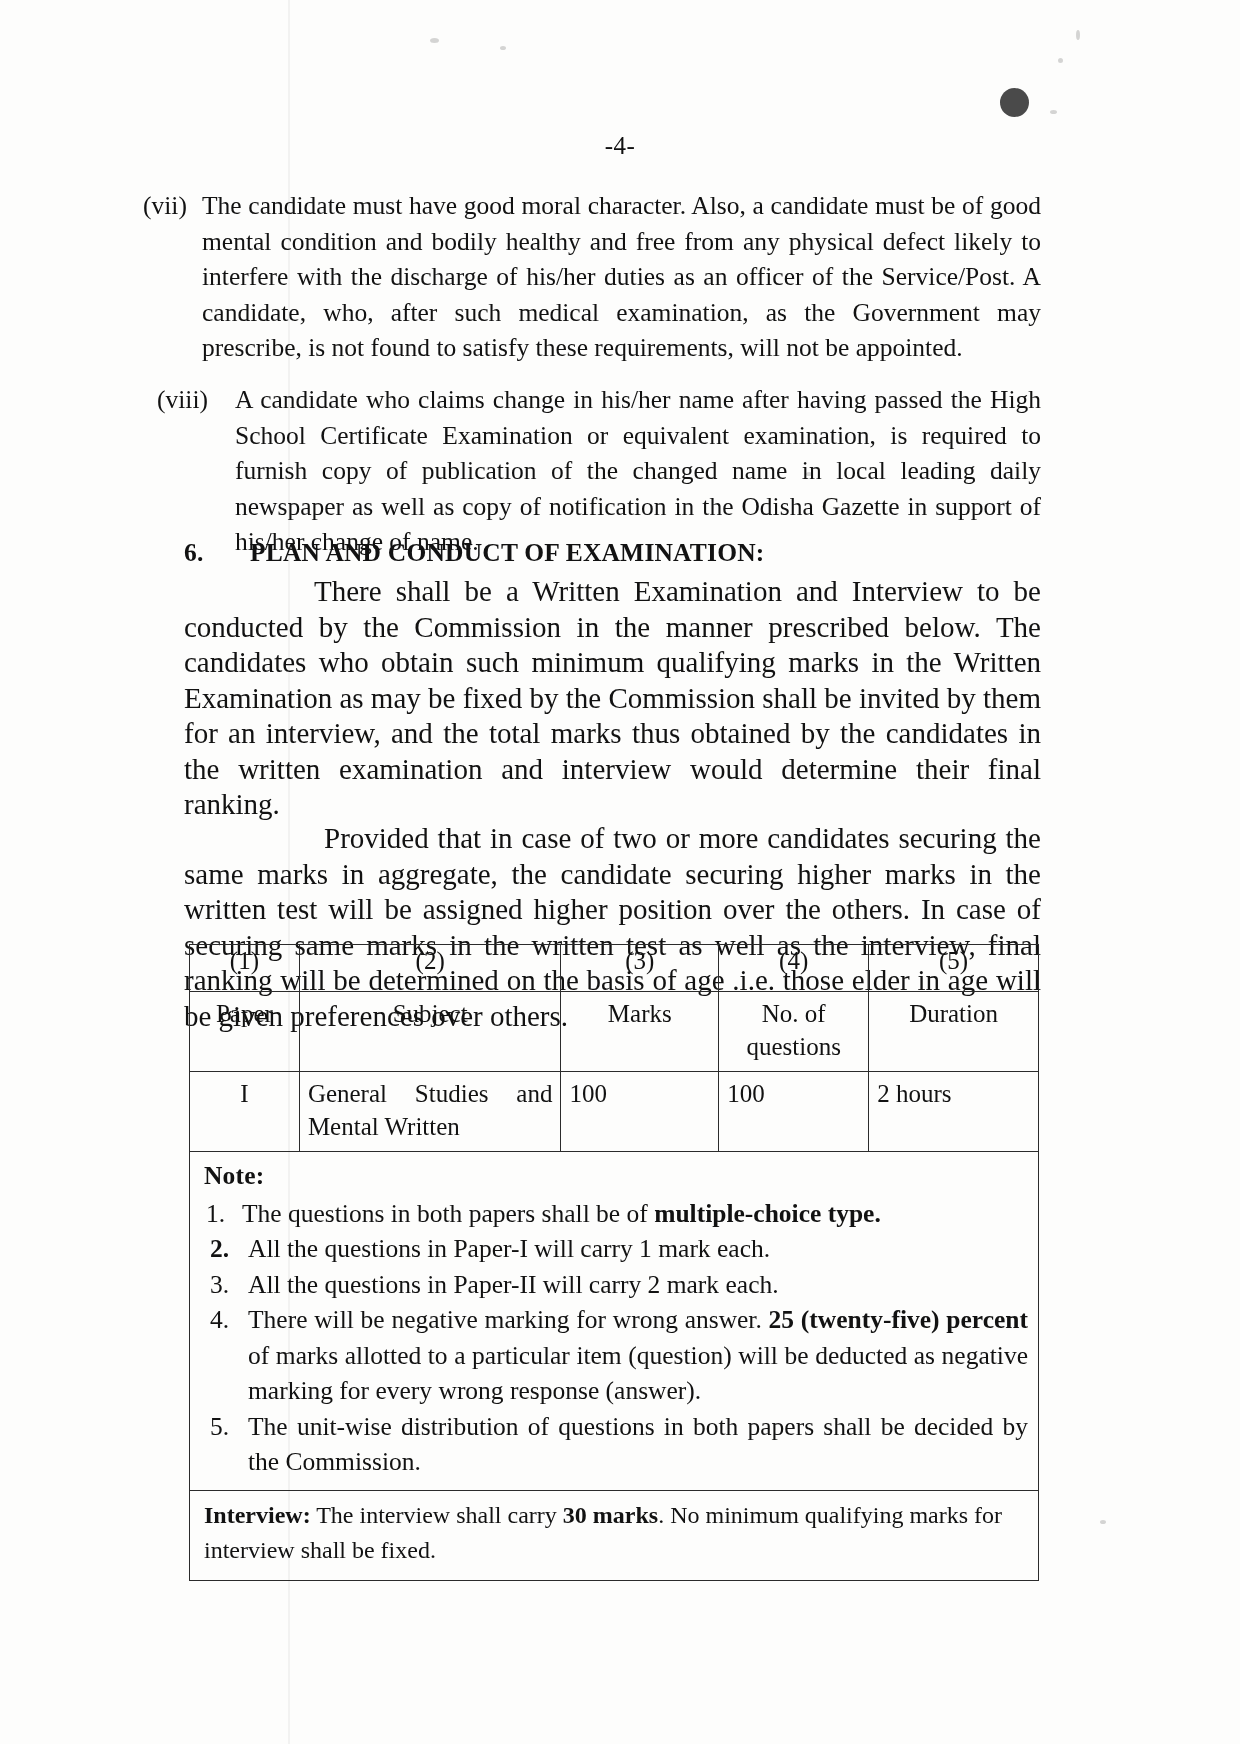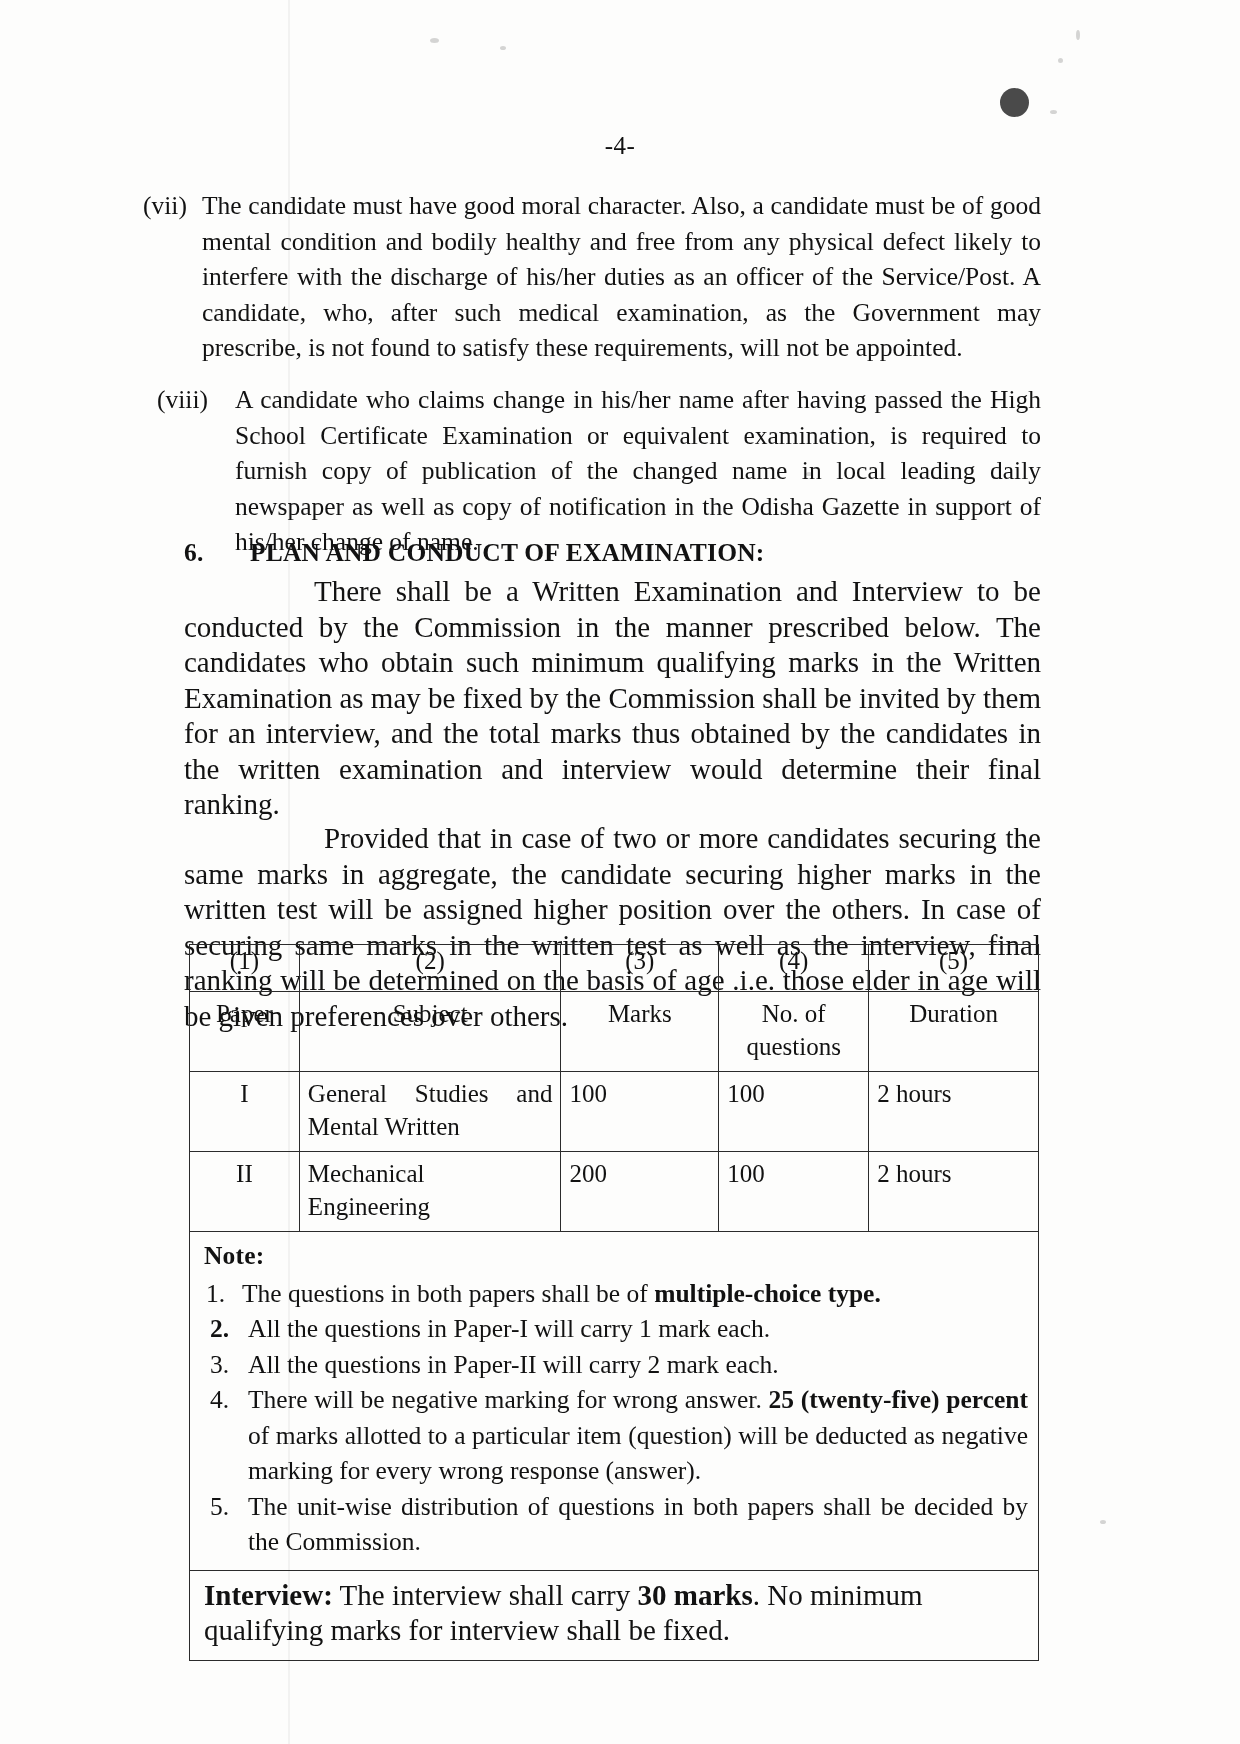--- a/index.html
+++ b/index.html
@@ -188,21 +188,21 @@
   .note-item > .n {
     position: absolute;
     left: 6px;
     top: 0;
     white-space: nowrap;
   }
   .note-item.tight > .n { left: 2px; }
   .note-item.tight { padding-left: 38px; }
   .interview-cell {
     padding: 7px 10px 11px 14px !important;
-    font-size: 29px;
+    font-size: 24px;
     line-height: 35.5px;
     text-align: left;
   }
 </style>
 </head>
 <body>
 
 <div class="page">
 
   <div class="crease"></div>
@@ -259,27 +259,20 @@
         <td style="padding-left:26px !important; padding-right:26px !important;">No. of questions</td>
         <td>Duration</td>
       </tr>
       <tr class="datarow">
         <td class="c-paper">I</td>
         <td class="c-subject">General Studies and Mental Written</td>
         <td class="c-marks">100</td>
         <td class="c-qs">100</td>
         <td class="c-dur">2 hours</td>
       </tr>
-      <tr class="datarow">
-        <td class="c-paper">II</td>
-        <td class="c-subject" style="text-align:left;">Mechanical Engineering</td>
-        <td class="c-marks">200</td>
-        <td class="c-qs">100</td>
-        <td class="c-dur">2 hours</td>
-      </tr>
       <tr>
         <td class="notes-cell" colspan="5">
           <span class="notes-label">Note:</span>
           <div id="note-list">
               <p class="note-item tight"><span class="n">1.</span><span><span>The questions in both papers shall be of </span><span style="font-weight: bold;">multiple-choice type.</span></span></p>
               <p class="note-item"><span class="n" style="font-weight: bold;">2.</span><span><span>All the questions in Paper-I will carry 1 mark each.</span></span></p>
               <p class="note-item"><span class="n">3.</span><span><span>All the questions in Paper-II will carry 2 mark each.</span></span></p>
               <p class="note-item"><span class="n">4.</span><span><span>There will be negative marking for wrong answer. </span><span style="font-weight: bold;">25 (twenty-five) percent</span><span> of marks allotted to a particular item (question) will be deducted as negative marking for every wrong response (answer).</span></span></p>
               <p class="note-item"><span class="n">5.</span><span><span>The unit-wise distribution of questions in both papers shall be decided by the Commission.</span></span></p>
             </div>

